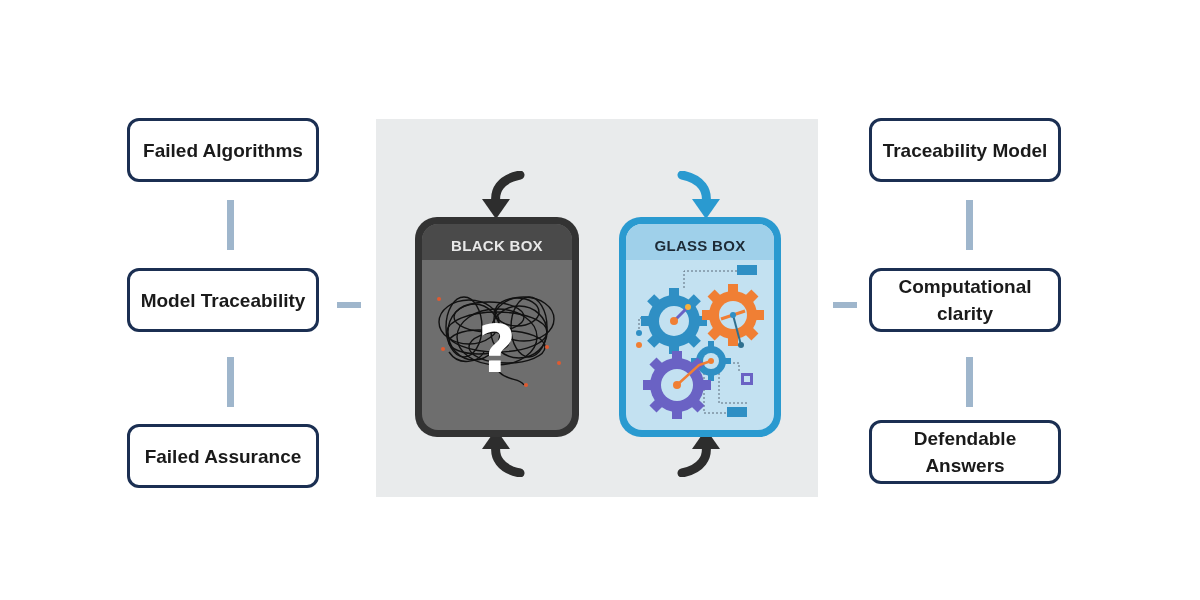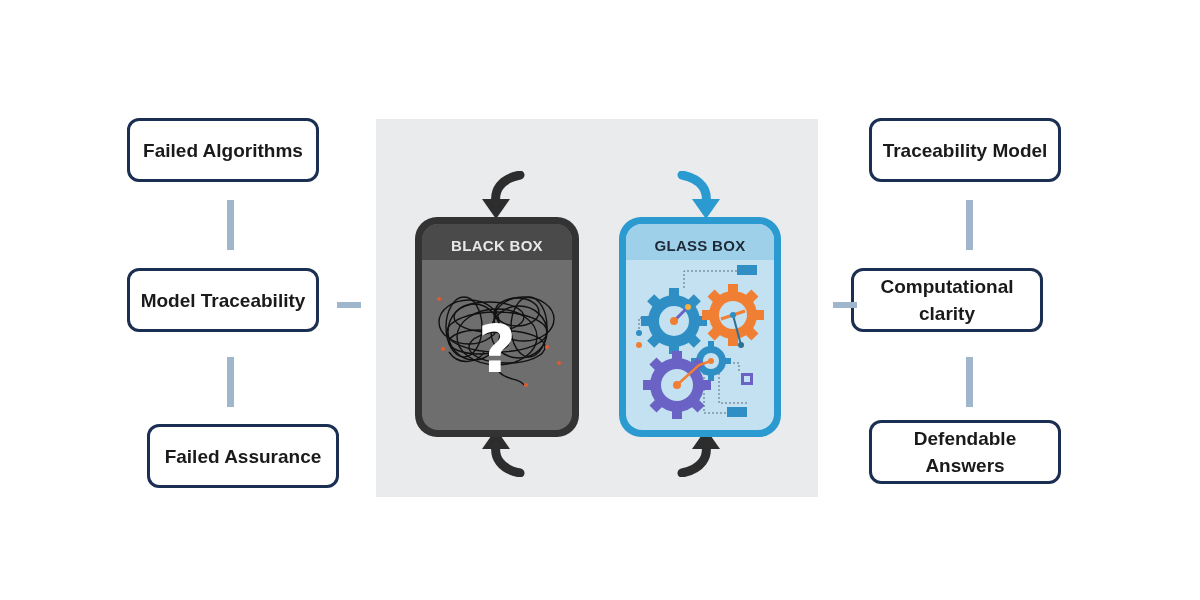--- a/index.html
+++ b/index.html
@@ -20,30 +20,30 @@
 <body>
 
 <div class="node" style="left:127px;top:118px;">
   <span>Failed Algorithms</span>
 </div>
 <div class="vline" style="left:227px;top:200px;height:50px;"></div>
 <div class="node" style="left:127px;top:268px;">
   <span>Model Traceability</span>
 </div>
 <div class="vline" style="left:227px;top:357px;height:50px;"></div>
-<div class="node" style="left:127px;top:424px;margin-left:20px;">
+<div class="node" style="left:127px;top:424px;">
   <span>Failed Assurance</span>
 </div>
 <div class="hline" style="left:337px;top:302px;width:24px;"></div>
 
 <div class="node" style="left:869px;top:118px;">
   <span>Traceability Model</span>
 </div>
 <div class="vline" style="left:966px;top:200px;height:50px;"></div>
-<div class="node" style="left:851px;top:268px;align-items:center;">
+<div class="node" style="left:869px;top:268px;align-items:center;">
   <span>Computational clarity</span>
 </div>
 <div class="vline" style="left:966px;top:357px;height:50px;"></div>
 <div class="node" style="left:869px;top:420px;">
   <span>Defendable Answers</span>
 </div>
 <div class="hline" style="left:833px;top:302px;width:24px;"></div>
 
 <div class="panel">
 

